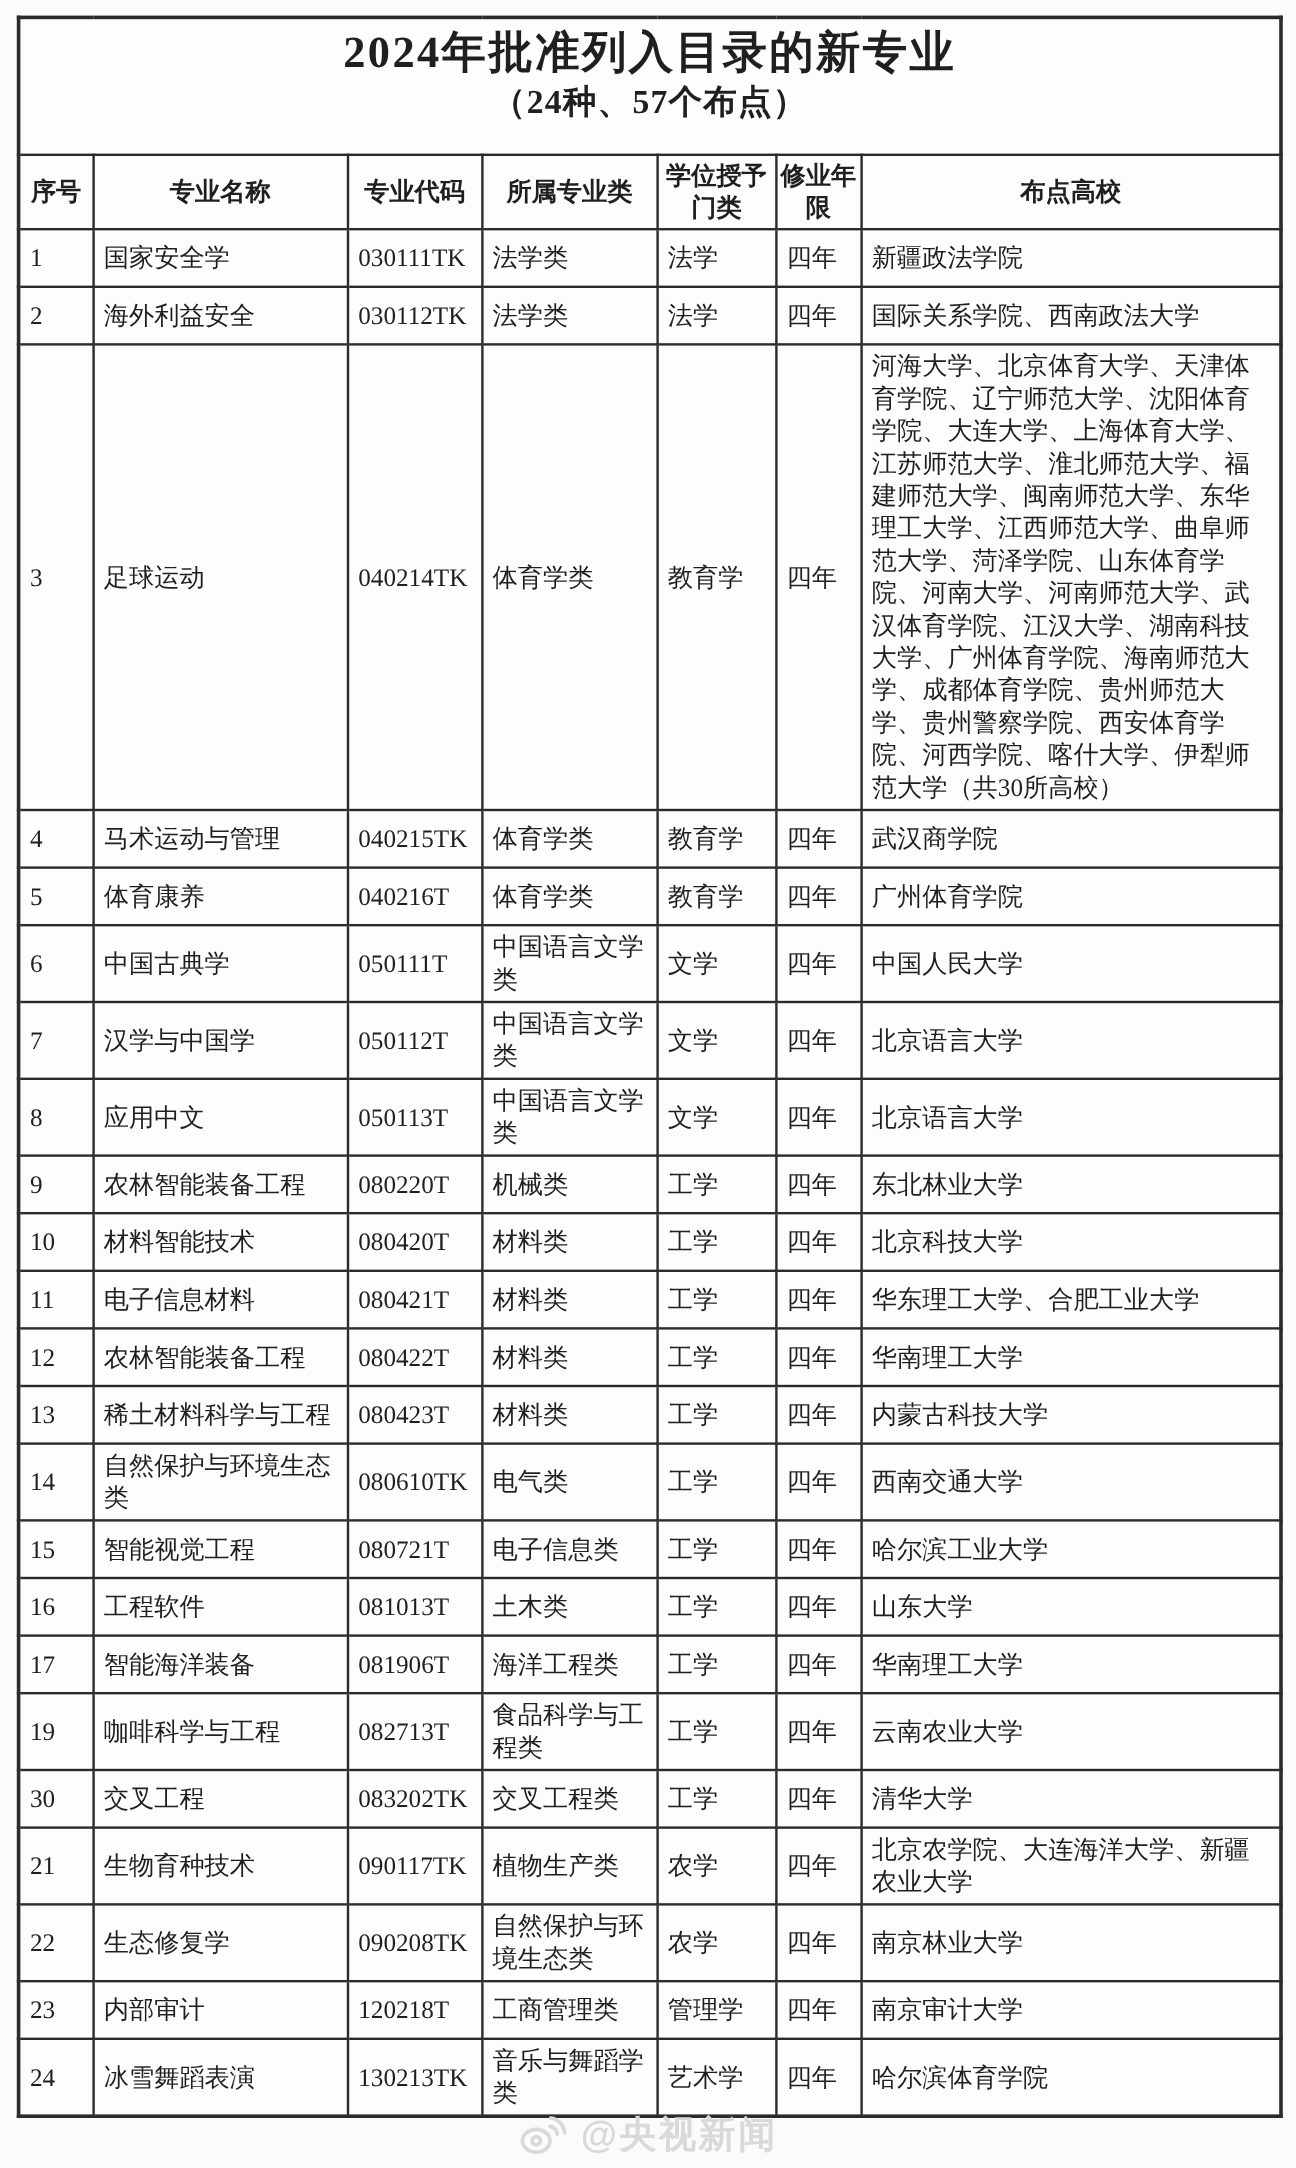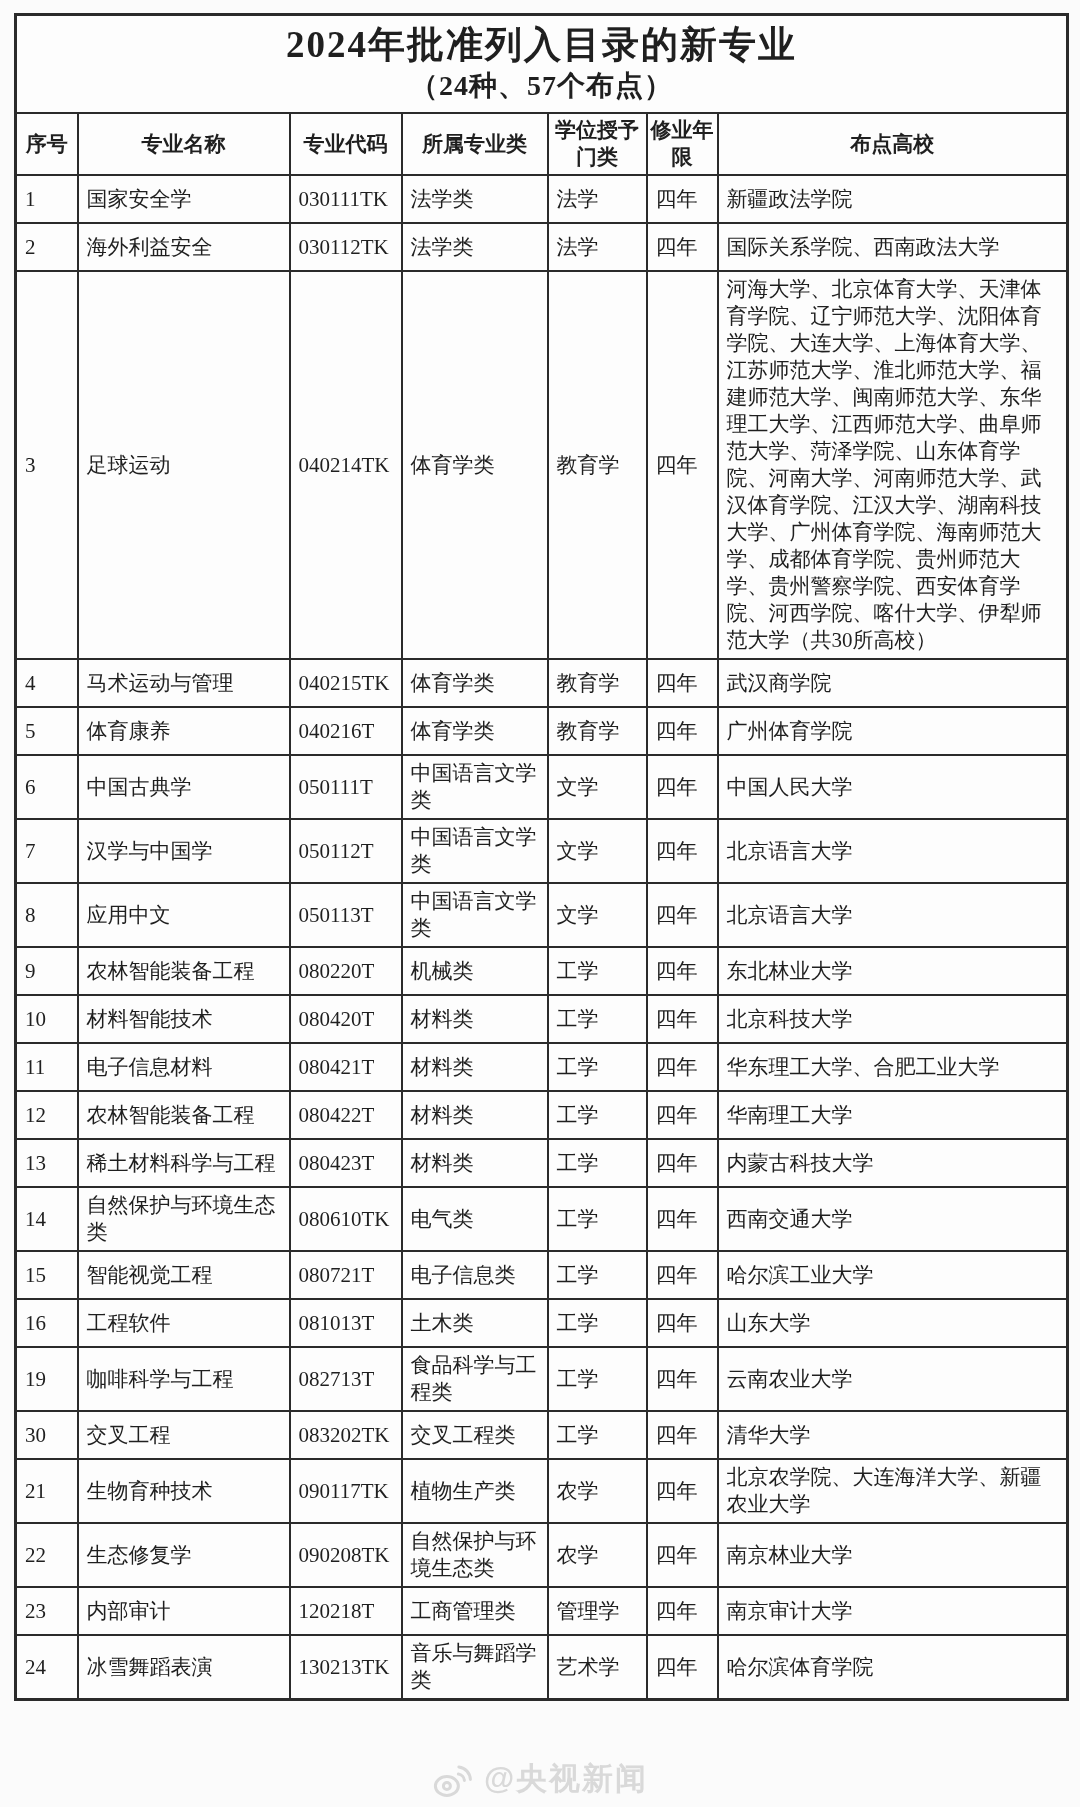--- a/index.html
+++ b/index.html
@@ -25,21 +25,21 @@
     table-layout: fixed;
     border-collapse: collapse;
     border: 3px solid #2b2b2b;
     background: #fdfdfd;
   }
   table.catalog th, table.catalog td {
     border: 2px solid #2b2b2b;
     box-sizing: border-box;
   }
   tr.title-row th {
-    padding: 8px 0 10px;
+    padding: 8px 0 26px;
     text-align: center;
     background: #fdfdfd;
   }
   .title {
     font-size: 37px;
     font-weight: bold;
     line-height: 42px;
     letter-spacing: 2px;
   }
   .subtitle {
@@ -67,21 +67,21 @@
     text-align: left;
   }
   td.c-no { text-align: center; padding: 4px 2px; }
   td.c-sch { text-align: justify; }
   .watermark {
     position: absolute;
     left: 50%;
     top: 1758px;
     transform: translateX(-50%);
     display: flex;
-    align-items: flex-end;
+    align-items: center;
     gap: 8px;
     color: #d9d9d9;
     font-size: 31px;
     font-weight: bold;
     letter-spacing: 2px;
     white-space: nowrap;
     font-family: "Liberation Sans", "DejaVu Sans", sans-serif;
   }
   .watermark svg { display: block; }
 </style>
@@ -271,20 +271,29 @@
   <tr>
     <td class="c-no">16</td>
     <td class="c-name">工程软件</td>
     <td class="c-code">081013T</td>
     <td class="c-cat">土木类</td>
     <td class="c-deg">工学</td>
     <td class="c-yr">四年</td>
     <td class="c-sch">山东大学</td>
   </tr>
 
+  <tr>
+    <td class="c-no">17</td>
+    <td class="c-name">智能海洋装备</td>
+    <td class="c-code">081906T</td>
+    <td class="c-cat">海洋工程类</td>
+    <td class="c-deg">工学</td>
+    <td class="c-yr">四年</td>
+    <td class="c-sch">华南理工大学</td>
+  </tr>
 
 
   <tr>
     <td class="c-no">19</td>
     <td class="c-name">咖啡科学与工程</td>
     <td class="c-code">082713T</td>
     <td class="c-cat">食品科学与工程类</td>
     <td class="c-deg">工学</td>
     <td class="c-yr">四年</td>
     <td class="c-sch">云南农业大学</td>

